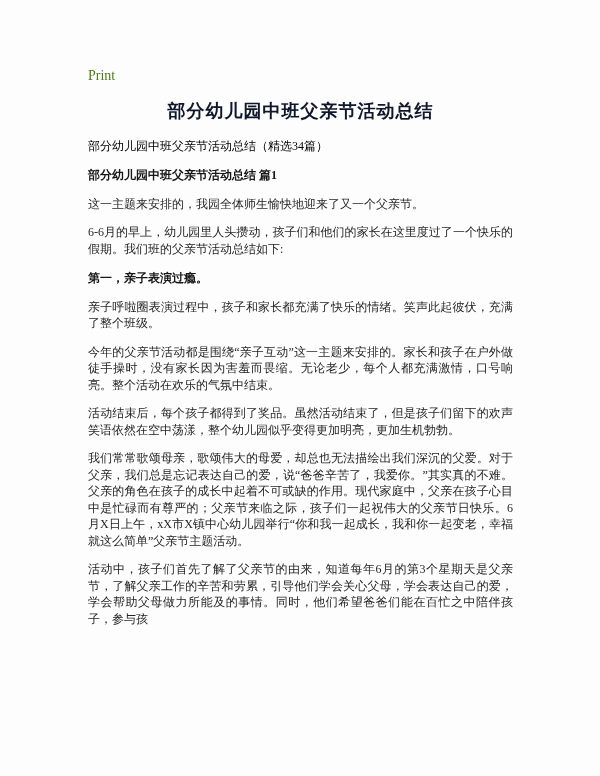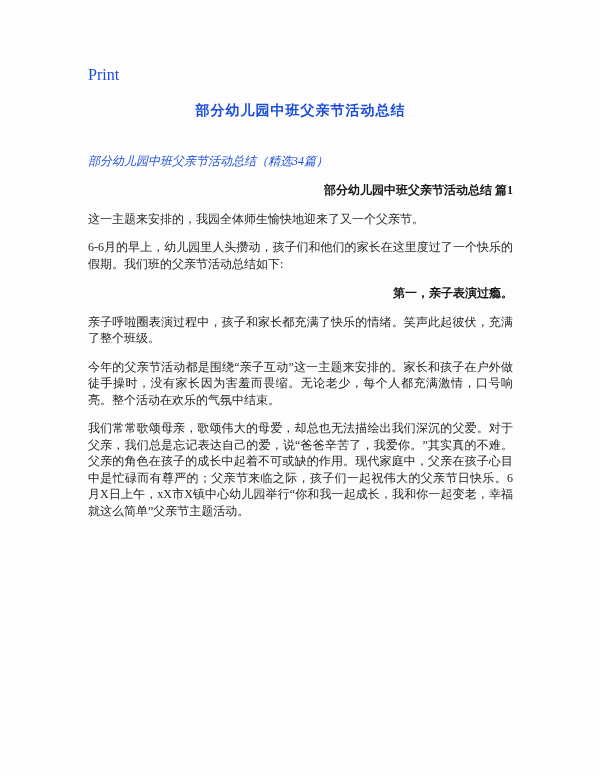--- a/index.html
+++ b/index.html
@@ -12,49 +12,47 @@
     color: #1f1f1f;
     background: #fdfdfd;
   }
   .page {
     width: 600px;
     height: 776px;
     padding: 66px 87px 0 88px;
     background: #fdfdfd;
   }
   .print-link {
-    font-size: 16px;
-    color: #1d4ed8;
+    font-size: 14px;
+    color: #4d7c0f;
     display: inline-block;
     cursor: pointer;
     text-decoration: none;
   }
   .doc-title {
     margin-top: 15px;
     text-align: center;
-    font-size: 14px;
+    font-size: 18px;
     line-height: 24px;
     font-weight: bold;
-    color: #1d4ed8;
+    color: #0f172a;
     letter-spacing: 1px;
   }
   .doc-subtitle {
-    margin-top: 30px;
+    margin-top: 15px;
     font-size: 12px;
     line-height: 16px;
-    color: #1d4ed8;
-    font-style: italic;
+    color: #000000;
   }
   .content { width: 425px; }
   .blk { 
     font-size: 12px;
     line-height: 16.5px;
     margin-top: 12px;
     color: #242424;
-    text-align: right;
   }
   .blk.heading, .blk.subheading {
     font-weight: bold;
     color: #171717;
     margin-top: 13px;
   }
   .blk.paragraph {
     text-align: justify;
   }
 </style>
@@ -77,20 +75,22 @@
 
     <div class="blk paragraph">6-6月的早上，幼儿园里人头攒动，孩子们和他们的家长在这里度过了一个快乐的假期。我们班的父亲节活动总结如下:</div>
 
     <div class="blk subheading">第一，亲子表演过瘾。</div>
 
     <div class="blk paragraph">亲子呼啦圈表演过程中，孩子和家长都充满了快乐的情绪。笑声此起彼伏，充满了整个班级。</div>
 
 
     <div class="blk paragraph">今年的父亲节活动都是围绕“亲子互动”这一主题来安排的。家长和孩子在户外做徒手操时，没有家长因为害羞而畏缩。无论老少，每个人都充满激情，口号响亮。整个活动在欢乐的气氛中结束。</div>
 
+    <div class="blk paragraph">活动结束后，每个孩子都得到了奖品。虽然活动结束了，但是孩子们留下的欢声笑语依然在空中荡漾，整个幼儿园似乎变得更加明亮，更加生机勃勃。</div>
 
 
 
     <div class="blk paragraph">我们常常歌颂母亲，歌颂伟大的母爱，却总也无法描绘出我们深沉的父爱。对于父亲，我们总是忘记表达自己的爱，说“爸爸辛苦了，我爱你。”其实真的不难。父亲的角色在孩子的成长中起着不可或缺的作用。现代家庭中，父亲在孩子心目中是忙碌而有尊严的；父亲节来临之际，孩子们一起祝伟大的父亲节日快乐。6月X日上午，xX市X镇中心幼儿园举行“你和我一起成长，我和你一起变老，幸福就这么简单”父亲节主题活动。</div>
 
+    <div class="blk paragraph">活动中，孩子们首先了解了父亲节的由来，知道每年6月的第3个星期天是父亲节，了解父亲工作的辛苦和劳累，引导他们学会关心父母，学会表达自己的爱，学会帮助父母做力所能及的事情。同时，他们希望爸爸们能在百忙之中陪伴孩子，参与孩</div>
 
   </div>
 </div>
 
 </body></html>

